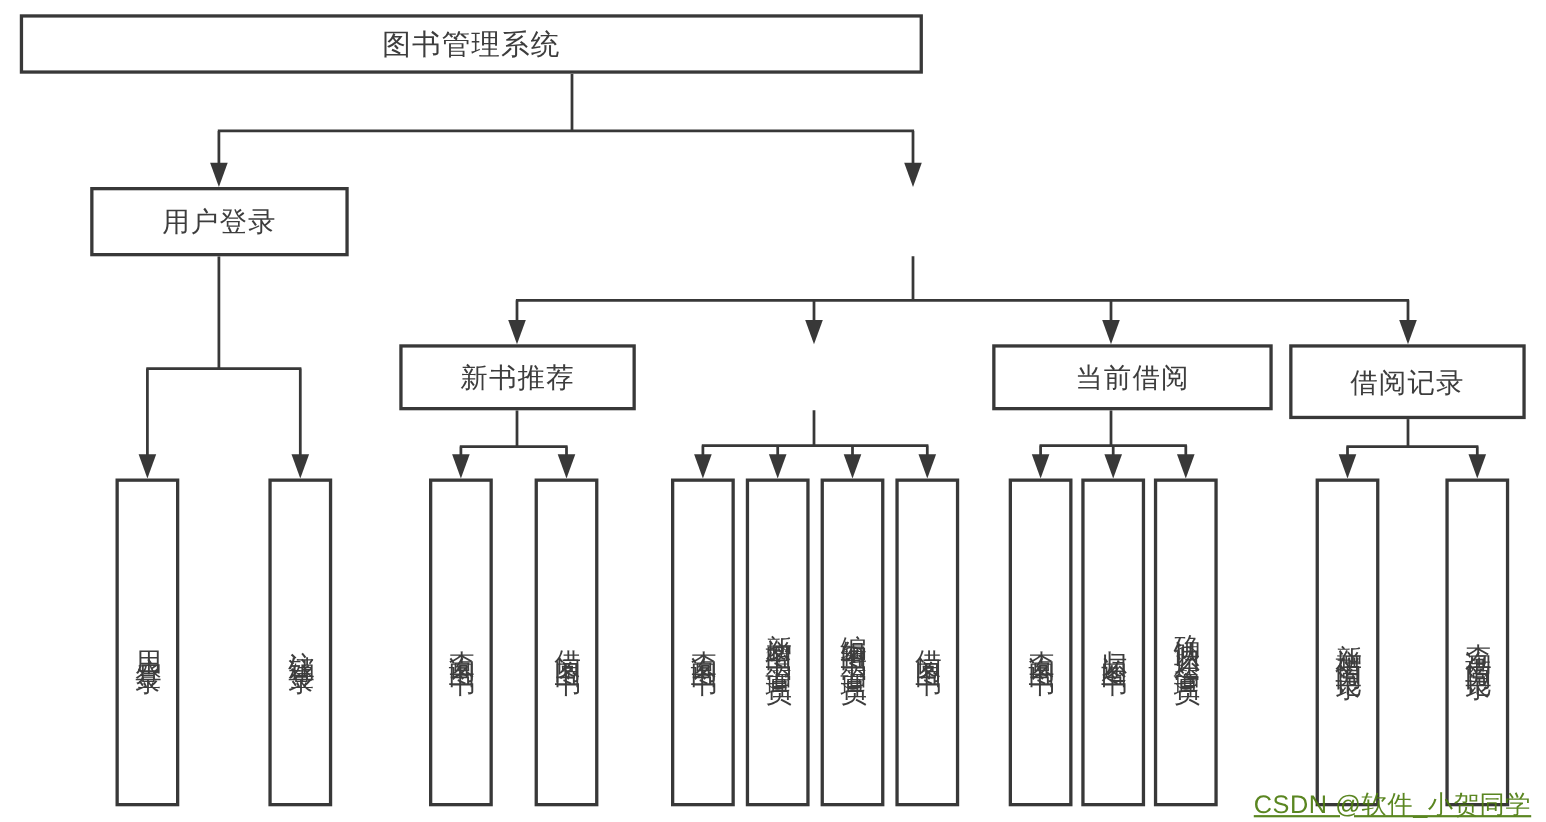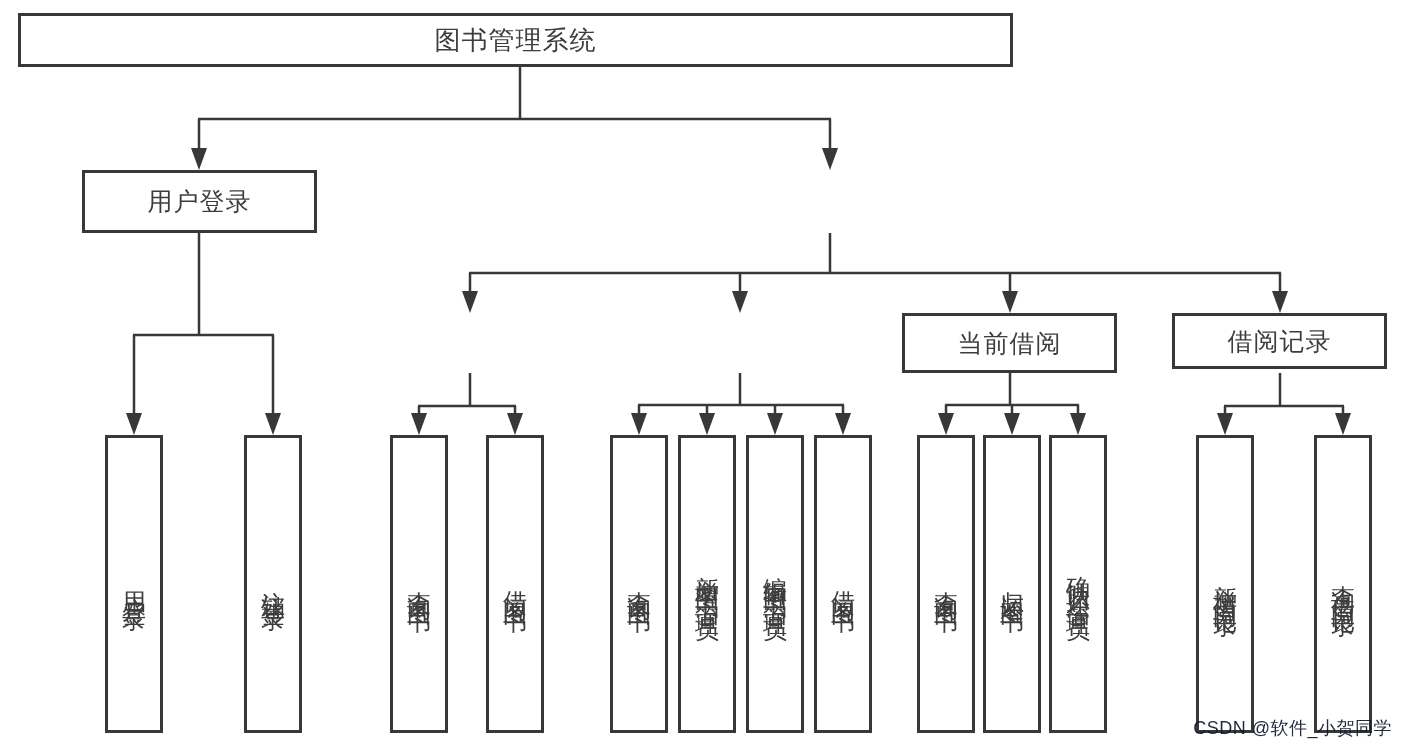--- a/index.html
+++ b/index.html
@@ -14,22 +14,22 @@
   .hlabel{font-size:25px;letter-spacing:1px;white-space:nowrap;}
   .root-box .hlabel{font-size:26px;}
   .vlabel{
     writing-mode:vertical-lr;text-orientation:mixed;
     font-size:24px;letter-spacing:6px;line-height:1;white-space:nowrap;
   }
   svg.connectors{position:absolute;left:0;top:0;pointer-events:none;}
   .connectors path{stroke:#383838;stroke-width:2.5;fill:none;}
   .connectors polygon{fill:#383838;stroke:none;}
   .watermark{
-    position:absolute;top:716px;right:13px;font-size:18px;color:#0f172a;
-    letter-spacing:0.5px;white-space:nowrap;opacity:0.92;
+    position:absolute;top:716px;right:13px;font-size:23px;color:#4d7c0f;
+    letter-spacing:0.5px;white-space:nowrap;opacity:0.92;text-decoration:underline;
   }
 </style>
 </head>
 <body>
 
 <div class="canvas">
 
   <svg class="connectors" width="1405" height="747" viewBox="0 0 1405 747">
     <g>
       <path d="M520,67 V119 M198,119 H831 M199,119 V149 M830,119 V149"></path>
@@ -66,32 +66,35 @@
       <polygon points="1004,413 1020,413 1012,435"></polygon>
       <polygon points="1070,413 1086,413 1078,435"></polygon>
     </g>
     <g>
       <path d="M1280,373 V406 M1224,406 H1344 M1225,406 V414 M1343,406 V414"></path>
       <polygon points="1217,413 1233,413 1225,435"></polygon>
       <polygon points="1335,413 1351,413 1343,435"></polygon>
     </g>
   </svg>
 
-  <div class="box root-box" style="left:18px;top:13px;width:995px;height:54px">
+  <div class="box root-box" style="left:18px;top:13px;width:821px;height:54px">
     <span class="hlabel">图书管理系统</span>
   </div>
 
   <div class="box" style="left:82px;top:170px;width:235px;height:63px">
     <span class="hlabel">用户登录</span>
   </div>
 
-  <div class="box" style="left:902px;top:313px;width:215px;height:60px">
+  <div class="box" style="left:363px;top:313px;width:215px;height:60px">
+    <span class="hlabel">新书推荐</span>
+  </div>
+  <div class="box" style="left:902px;top:313px;width:255px;height:60px">
     <span class="hlabel">当前借阅</span>
   </div>
-  <div class="box" style="left:1172px;top:313px;width:215px;height:56px">
+  <div class="box" style="left:1172px;top:313px;width:215px;height:68px">
     <span class="hlabel">借阅记录</span>
   </div>
 
   <div class="box" style="left:105px;top:435px;width:58px;height:298px">
     <span class="vlabel">用户登录</span>
   </div>
   <div class="box" style="left:244px;top:435px;width:58px;height:298px">
     <span class="vlabel">注销登录</span>
   </div>
 

